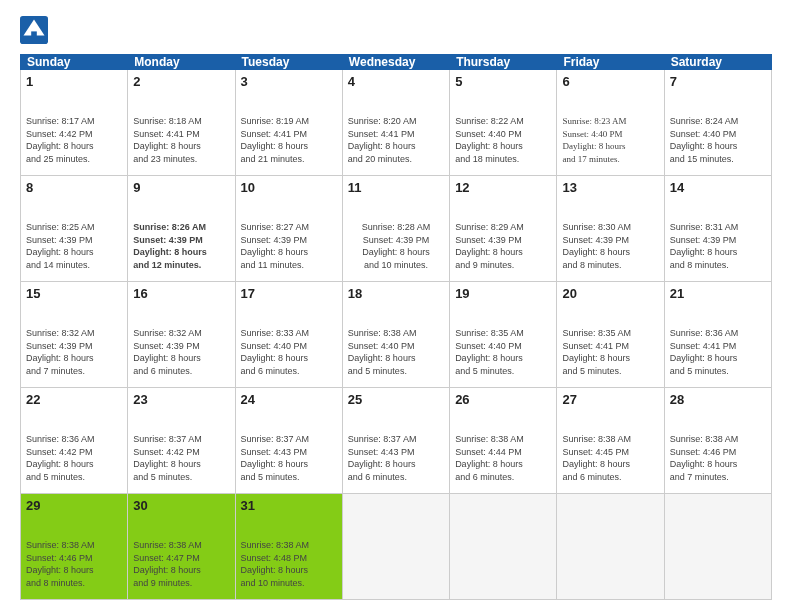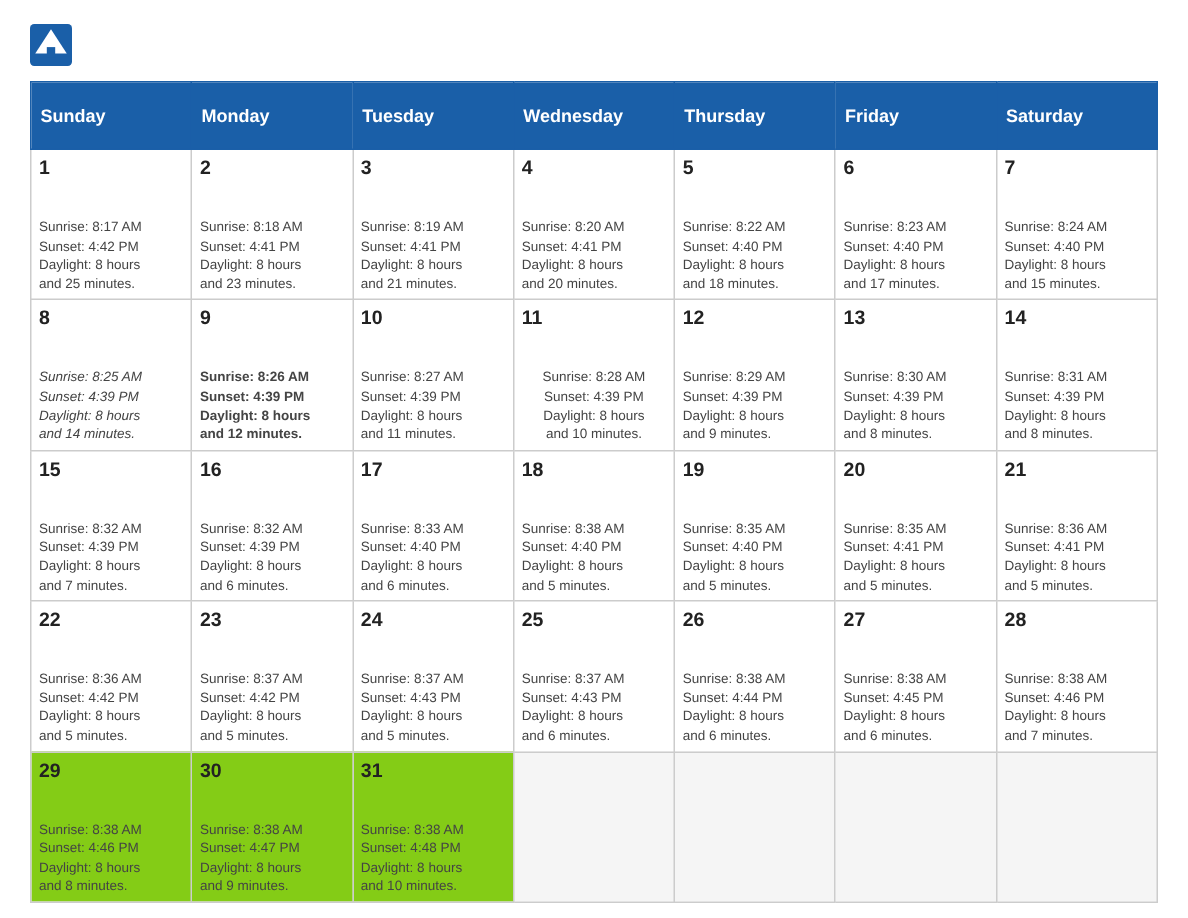--- a/index.html
+++ b/index.html
@@ -54,21 +54,21 @@
     .calendar {
       width: 100%;
       border-collapse: collapse;
       flex: 1;
     }
     .calendar thead th {
       background: #1a5fa8;
       color: #fff;
       font-size: 12px;
       font-weight: bold;
-      padding: 15px 6px;
+      padding: 0 6px;
       text-align: left;
       border: 1px solid #1a5fa8;
     }
     .calendar tbody td {
       border: 1px solid #ccc;
       vertical-align: top;
       padding: 4px 5px;
       font-size: 9.5px;
       color: #333;
       width: calc(100% / 7);
@@ -163,37 +163,37 @@
           </td>
           <td>
             <span class="day-num">5</span>
             <div class="day-info" style="white-space: pre-line;">Sunrise: 8:22 AM
 Sunset: 4:40 PM
 Daylight: 8 hours
 and 18 minutes.</div>
           </td>
           <td>
             <span class="day-num">6</span>
-            <div class="day-info" style="white-space: pre-line;">Sunrise: 8:23 AM
+            <div class="day-info" style="white-space: pre-line; font-family: Liberation Serif, serif;">Sunrise: 8:23 AM
 Sunset: 4:40 PM
 Daylight: 8 hours
 and 17 minutes.</div>
           </td>
           <td>
             <span class="day-num">7</span>
             <div class="day-info" style="white-space: pre-line;">Sunrise: 8:24 AM
 Sunset: 4:40 PM
 Daylight: 8 hours
 and 15 minutes.</div>
           </td>
         </tr>
         <tr>
           <td>
             <span class="day-num">8</span>
-            <div class="day-info" style="white-space: pre-line; font-style: italic;">Sunrise: 8:25 AM
+            <div class="day-info" style="white-space: pre-line;">Sunrise: 8:25 AM
 Sunset: 4:39 PM
 Daylight: 8 hours
 and 14 minutes.</div>
           </td>
           <td>
             <span class="day-num">9</span>
             <div class="day-info" style="white-space: pre-line; font-weight: bold;">Sunrise: 8:26 AM
 Sunset: 4:39 PM
 Daylight: 8 hours
 and 12 minutes.</div>

